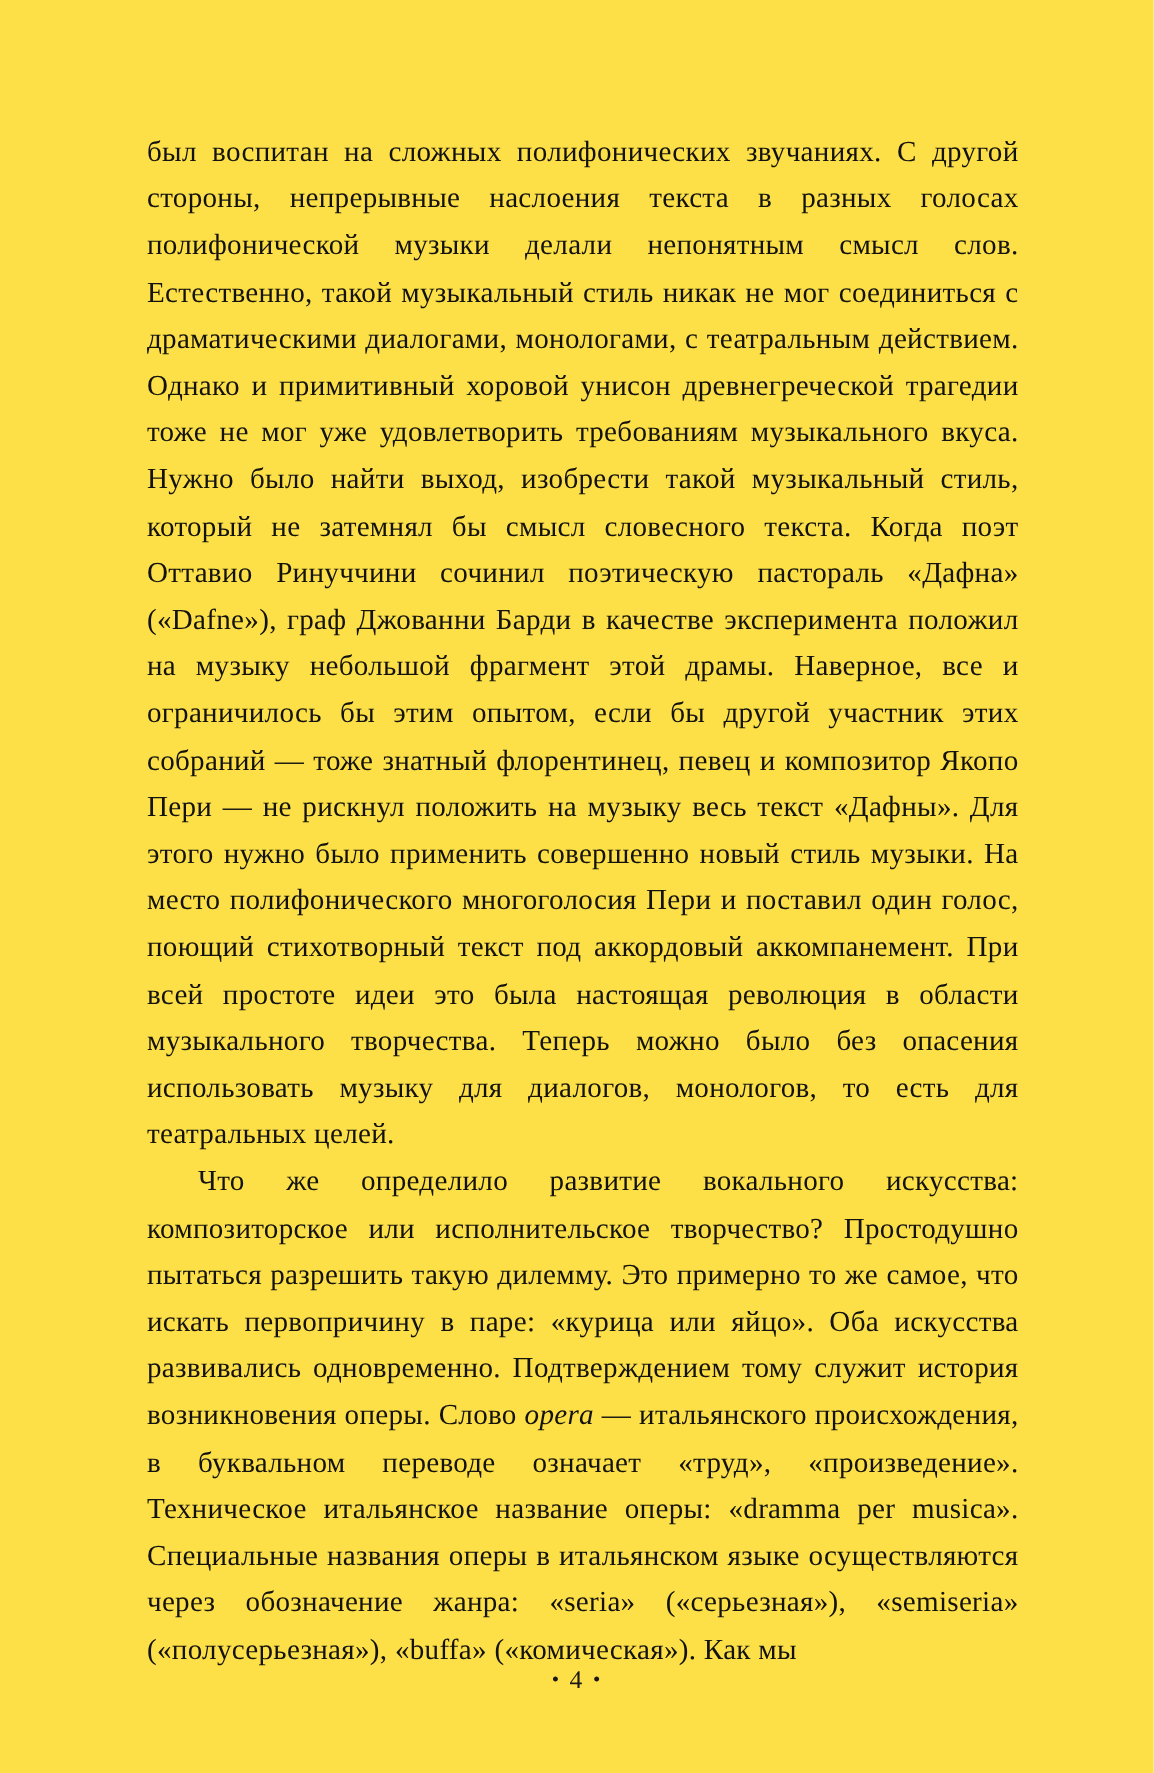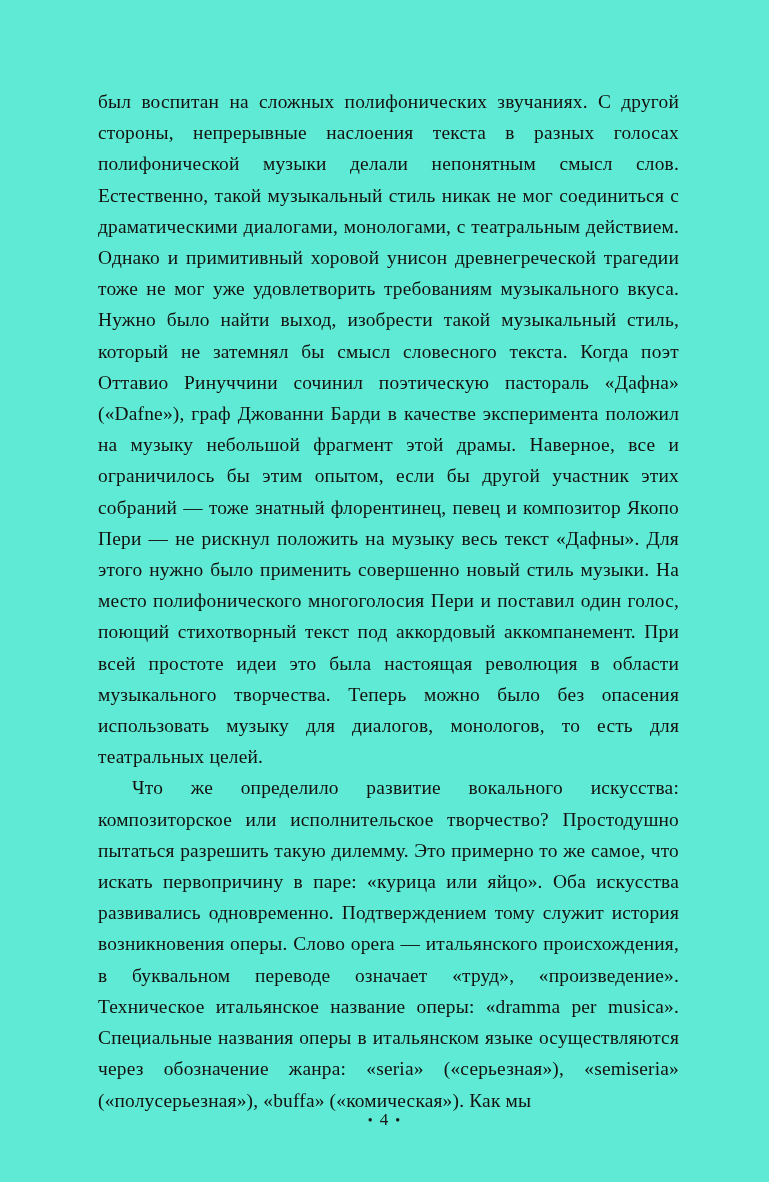--- a/index.html
+++ b/index.html
@@ -13,37 +13,38 @@
     font-family: "Liberation Serif", "DejaVu Serif", serif;
     color: #100f0d;
     overflow: hidden;
   }
   .page {
     position: relative;
     width: 769px;
     height: 1182px;
     box-sizing: border-box;
     padding: 86px 90px 40px 98px;
-    background: #5eead4;
+    background: #fde047;
   }
   .body-text {
     font-size: 19.4px;
     line-height: 31.2px;
     text-align: justify;
     text-justify: inter-word;
     letter-spacing: 0.01em;
     color: #13120f;
   }
   .body-text p {
     margin: 0;
   }
   .body-text p.indent {
     text-indent: 34px;
   }
   .it {
+    font-style: italic;
   }
   .page-number {
     position: absolute;
     left: 0;
     right: 0;
     bottom: 52px;
     text-align: center;
     font-size: 17px;
     letter-spacing: 0.06em;
     color: #1a1815;

